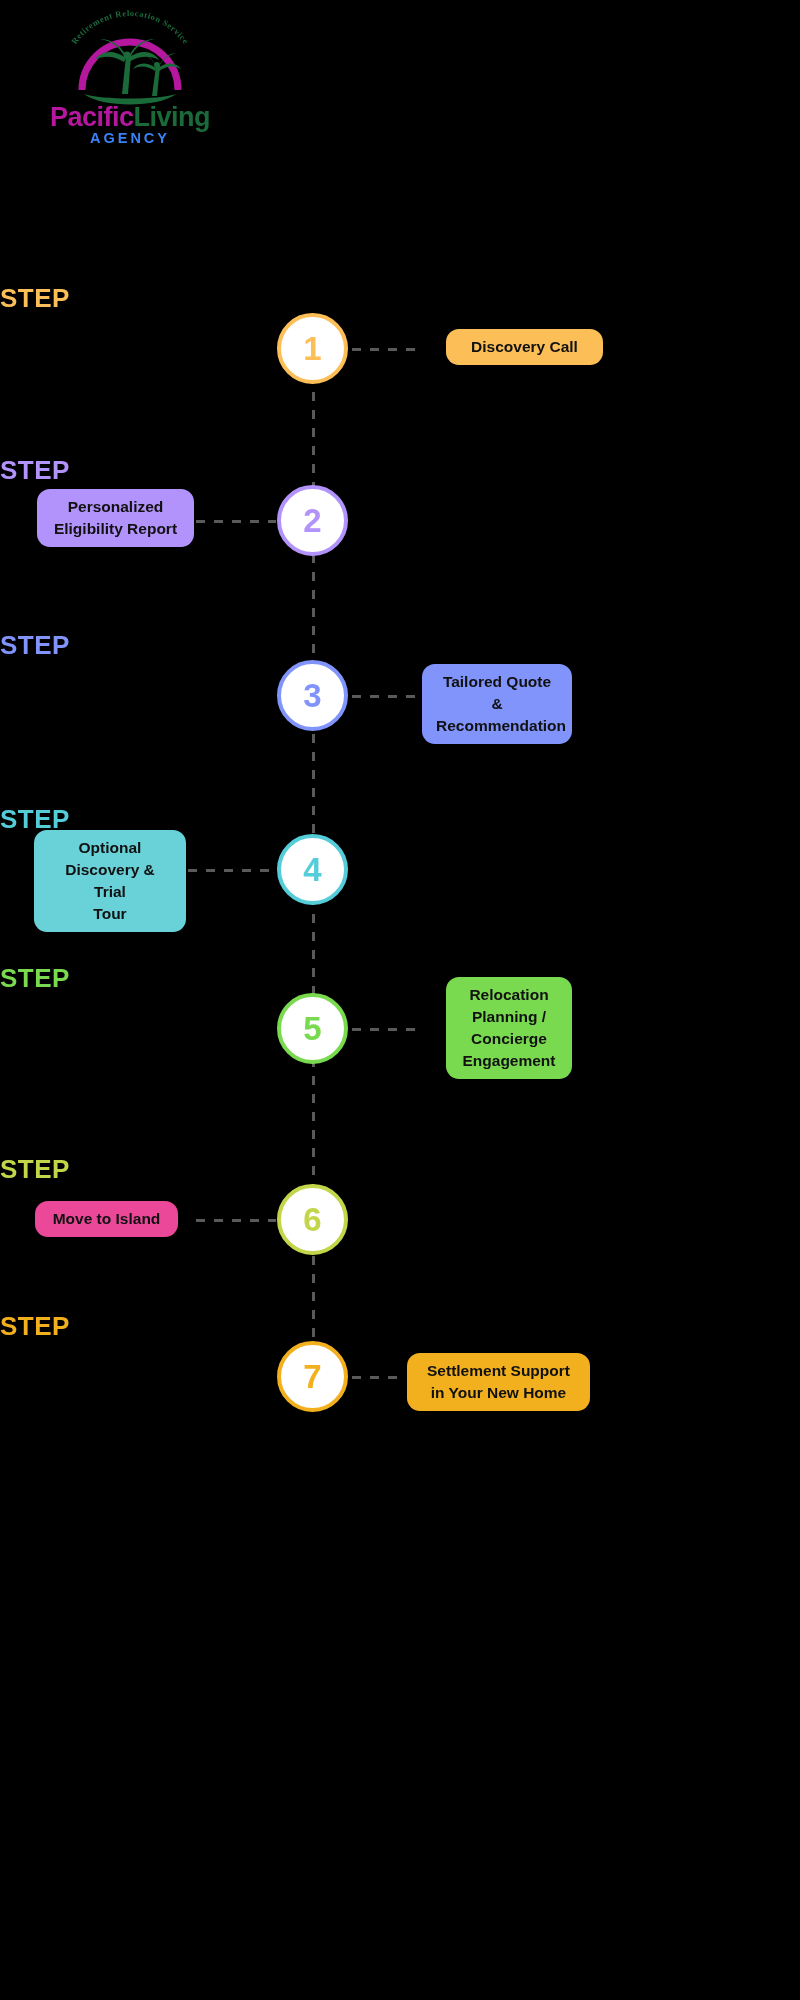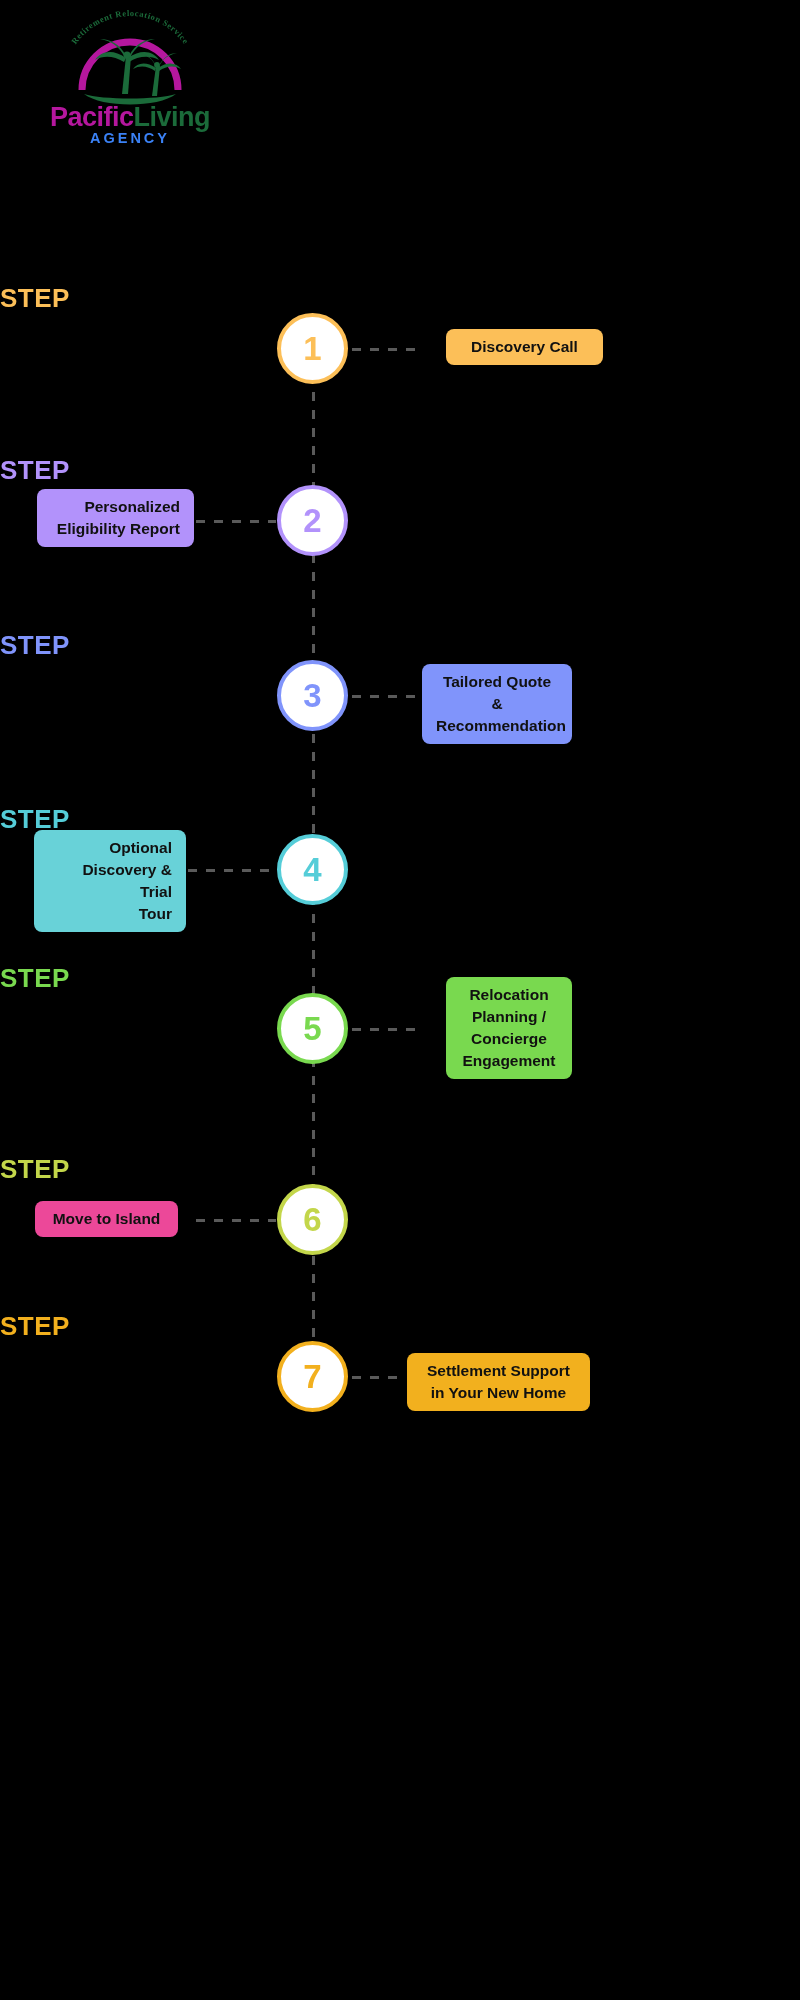--- a/index.html
+++ b/index.html
@@ -39,26 +39,26 @@
     display: flex; align-items: center; justify-content: center;
     font-size: 33px; font-weight: 800; line-height: 1;
   }
   .connector {
     position: absolute; height: 3px;
     background: repeating-linear-gradient(to right,#5a5a5a 0,#5a5a5a 9px,transparent 9px,transparent 18px);
   }
   .pill {
     position: absolute;
     padding: 7px 14px;
-    border-radius: 8px;
+    border-radius: 13px;
     color: #111111;
     font-size: 15.5px; font-weight: 700; line-height: 1.42;
   }
   .pill.right { text-align: center; }
-  .pill.left  { text-align: right; }
+  .pill.left  { text-align: center; }
 
   
   #s1 { top: 285px; }
   #s2 { top: 457px; }
   #s3 { top: 632px; }
   #s4 { top: 806px; }
   #s5 { top: 965px; }
   #s6 { top: 1156px; }
   #s7 { top: 1313px; }
 

